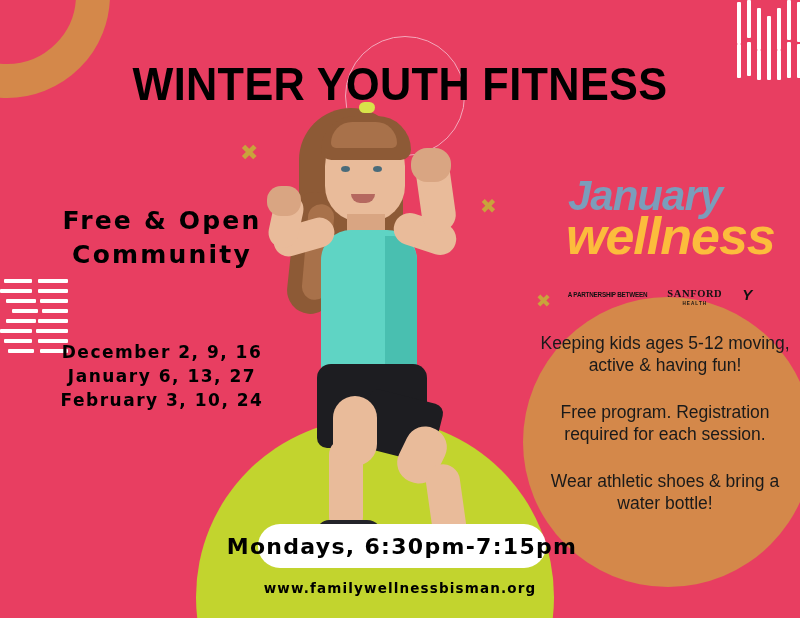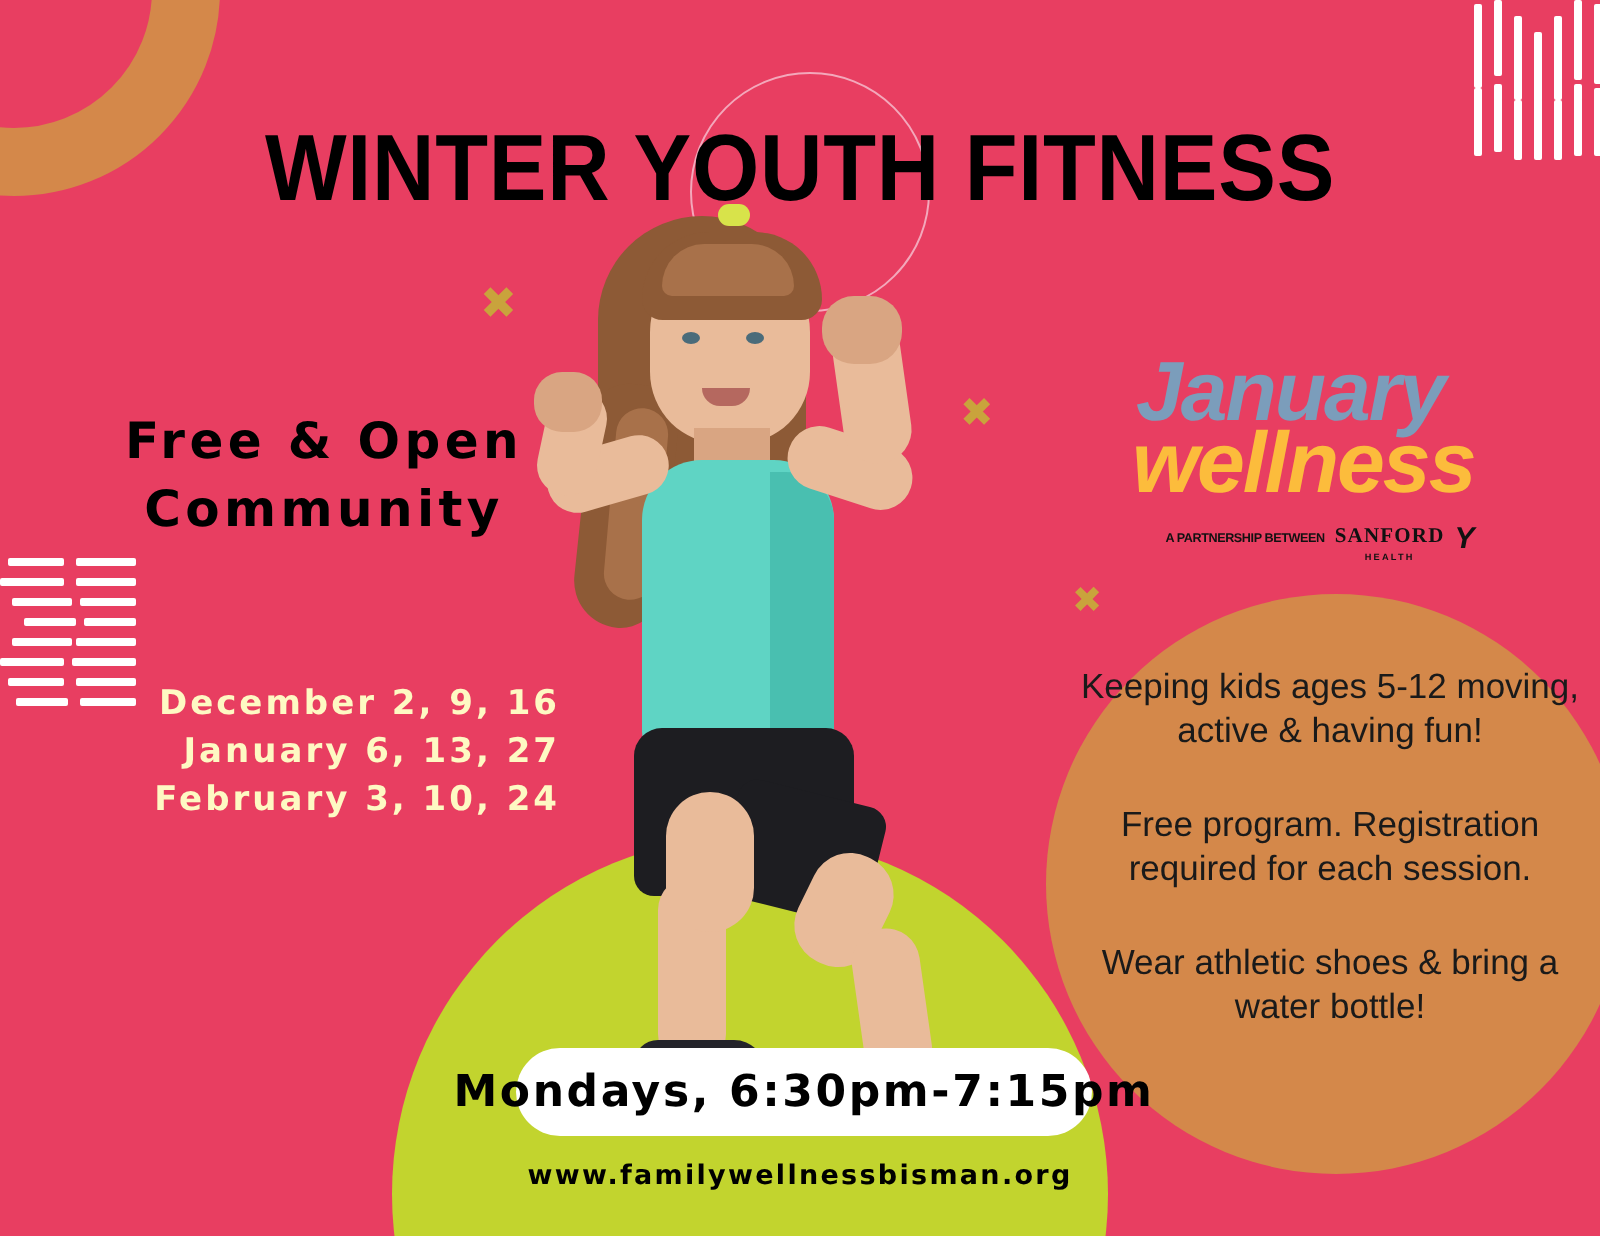--- a/index.html
+++ b/index.html
@@ -125,22 +125,22 @@
     font-weight: 700;
     line-height: 1.34;
     letter-spacing: 2.2px;
     font-family: "DejaVu Sans", sans-serif;
   }
 
   #dates {
     position: absolute;
     left: 44px; top: 340px;
     width: 236px;
-    text-align: right;
-    color: #fef9c3;
+    text-align: center;
+    color: #000000;
     font-size: 17px;
     font-weight: 700;
     line-height: 1.42;
     letter-spacing: 1.5px;
     font-family: "DejaVu Sans", sans-serif;
   }
   #dates div { white-space: nowrap; }
 
   
   #logo {
@@ -154,37 +154,37 @@
     font-style: italic;
     font-weight: 700;
     color: #7b9dbb;
     letter-spacing: -1px;
     line-height: 0.96;
     display: block;
     text-align: left;
     margin-left: 2px;
   }
   #logo .l-wellness {
-    font-size: 43px;
+    font-size: 52px;
     font-style: italic;
     font-weight: 700;
     color: #fcbc3c;
     letter-spacing: -1px;
     line-height: 0.94;
     display: block;
     text-align: right;
     margin-right: 18px;
     margin-top: -4px;
   }
   #logo .l-partner {
     display: flex;
     align-items: center;
     justify-content: center;
-    gap: 5px;
-    margin-top: 5px;
+    gap: 20px;
+    margin-top: 22px;
   }
   #logo .l-between {
     font-size: 6.3px;
     font-weight: 700;
     color: #111;
     letter-spacing: -0.2px;
     white-space: nowrap;
     font-family: "Liberation Sans", sans-serif;
   }
   #logo .l-sanford {

